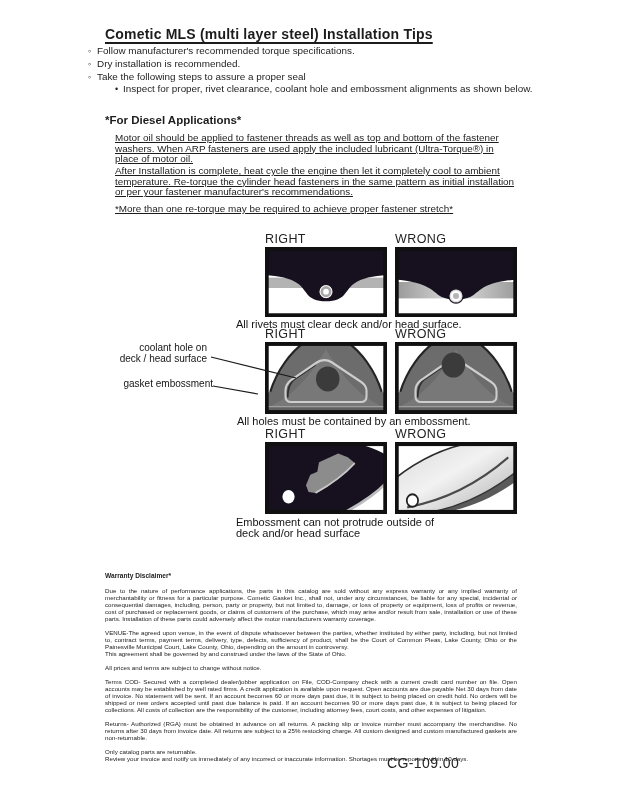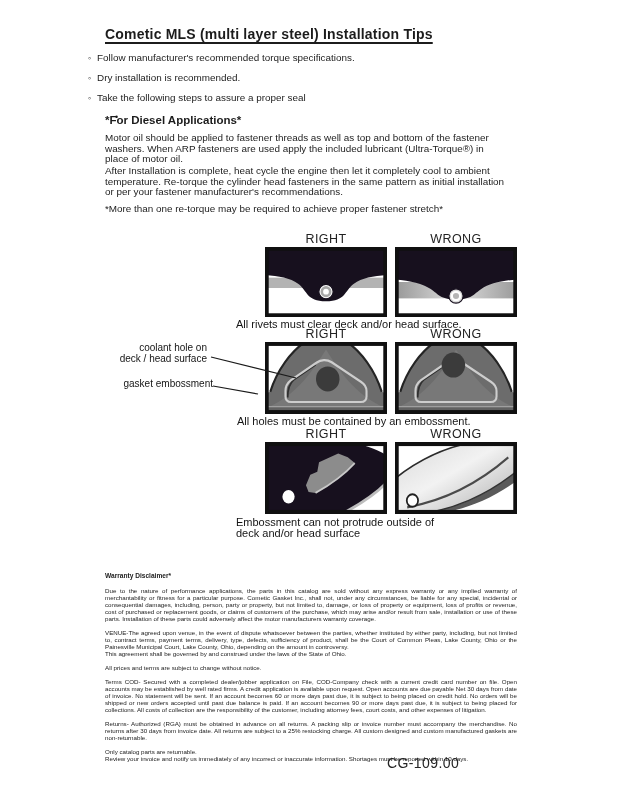--- a/index.html
+++ b/index.html
@@ -4,35 +4,35 @@
 <style>
   html,body{margin:0;padding:0;background:#ffffff;}
   .page{position:relative;width:618px;height:781px;background:#fff;overflow:hidden;
         font-family:"Liberation Sans",sans-serif;color:#1c1c1c;}
 
   
   .title{position:absolute;left:105px;top:26px;font-size:14px;font-weight:bold;
          letter-spacing:.2px;text-decoration:underline;text-underline-offset:3px;
          text-decoration-thickness:1.5px;}
   .bullets{position:absolute;left:88px;top:45px;width:445px;font-size:9.9px;line-height:11.8px;}
-  .b-row{white-space:nowrap;margin-top:7px;}
+  .b-row{white-space:nowrap;}
   .m1::before{content:"\25E6";font-size:9px;}
   .m1{display:inline-block;width:9px;}
   .b-sub{padding-left:27px;}
   .m2::before{content:"\2022";font-size:9px;}
   .m2{display:inline-block;width:8px;}
 
   .diesel-heading{position:absolute;left:105px;top:114px;font-size:11.5px;font-weight:bold;}
-  .para{position:absolute;left:105px;width:402px;font-size:9.9px;line-height:10.6px;}
+  .para{position:absolute;left:115px;width:402px;font-size:9.9px;line-height:10.6px;text-decoration:underline;}
   .p1{top:133px;}
   .p2{top:166px;}
   .note{top:204px;}
 
   
-  .fig{position:absolute;width:122px;text-align:center;padding-left:29px;}
+  .fig{position:absolute;width:122px;padding-left:29px;}
   .fig-label{font-size:12.5px;color:#222;letter-spacing:.4px;margin-bottom:1px;}
   .fig svg{display:block;}
   .f1r{left:236px;top:232px;} .f1w{left:366px;top:232px;}
   .f2r{left:236px;top:327px;} .f2w{left:366px;top:327px;}
   .f3r{left:236px;top:427px;} .f3w{left:366px;top:427px;}
 
   .cap{position:absolute;font-size:11px;line-height:11px;color:#151515;}
   .cap1{left:236px;top:319px;}
   .cap2{left:237px;top:416px;}
   .cap3{left:236px;top:517px;width:212px;}
@@ -58,21 +58,21 @@
 <body>
 
 <div class="page">
 
   <div class="title">Cometic MLS (multi layer steel) Installation Tips</div>
 
   <div class="bullets">
     <div class="b-row"><span class="m1"></span><span>Follow manufacturer's recommended torque specifications.</span></div>
     <div class="b-row"><span class="m1"></span><span>Dry installation is recommended.</span></div>
     <div class="b-row"><span class="m1"></span><span>Take the following steps to assure a proper seal</span></div>
-    <div class="b-row b-sub"><span class="m2"></span></div>
+    <div class="b-row b-sub"><span class="m2"></span><span>Inspect for proper, rivet clearance, coolant hole and embossment alignments as shown below.</span></div>
   </div>
 
   <div class="diesel-heading">*For Diesel Applications*</div>
   <div class="para p1">Motor oil should be applied to fastener threads as well as top and bottom of the fastener washers. When ARP fasteners are used apply the included lubricant (Ultra-Torque®) in place of motor oil.</div>
   <div class="para p2">After Installation is complete, heat cycle the engine then let it completely cool to ambient temperature. Re-torque the cylinder head fasteners in the same pattern as initial installation or per your fastener manufacturer's recommendations.</div>
   <div class="para note">*More than one re-torque may be required to achieve proper fastener stretch*</div>
 
   <div class="fig f1r">
     <div class="fig-label">RIGHT</div>
     <svg width="122" height="70" viewBox="0 0 140 80" preserveAspectRatio="none">

